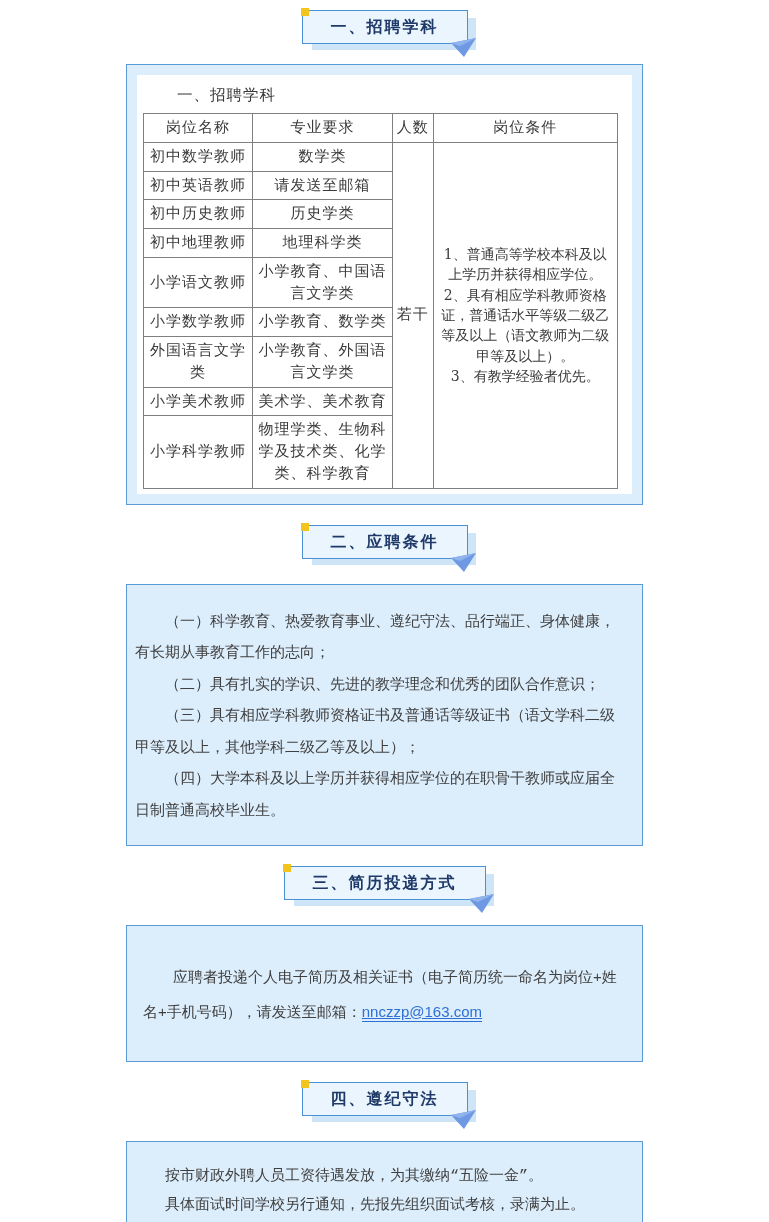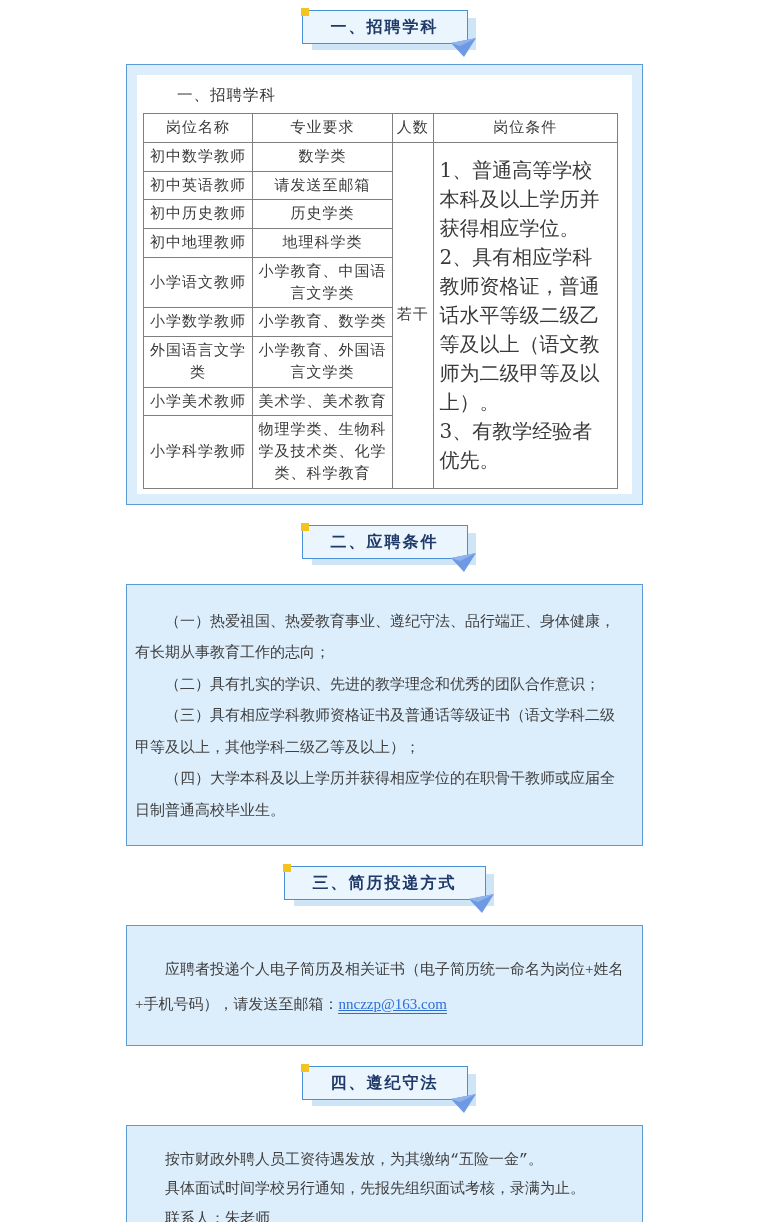--- a/index.html
+++ b/index.html
@@ -82,34 +82,34 @@
     font-weight:normal;
     font-size:15px;
     color:#3a3a3a;
     text-align:center;
     vertical-align:middle;
     padding:3px 2px;
     line-height:1.45;
     letter-spacing:1px;
   }
   table.recruit td.req{
-    text-align:left;
-    font-size:20px;
+    text-align:center;
+    font-size:14px;
     line-height:1.45;
     padding:4px 6px;
     letter-spacing:0;
   }
   table.recruit td.req div{margin:0;}
 
   
   .card-text{font-size:15px;}
   .card-cond{padding:20px 14px 20px 8px;line-height:2.1;}
   .card-cond p{margin:0;text-indent:2em;}
   .card-resume{padding:26px 14px 24px 8px;line-height:2.3;}
-  .card-resume p{margin:0;text-indent:2em;font-family:Liberation Serif, serif;}
+  .card-resume p{margin:8px;text-indent:2em;}
   .card-other{padding:20px 14px 18px 38px;line-height:1.95;}
   .card-other p{margin:0;font-family:Liberation Mono, monospace;}
   a.mail{
     color:#2e6fd6;
     text-decoration:underline;
     border-bottom:1px solid #2e6fd6;
     padding-bottom:1px;
     cursor:pointer;
   }
 </style>
@@ -204,21 +204,21 @@
       <span>二、应聘条件</span>
       <svg class="arrow" viewBox="0 0 26 22">
         <polygon points="0,7 25,2 13,21" fill="#6f9ae3"></polygon>
         <polygon points="0,7 25,2 9,10" fill="#8fb4ec"></polygon>
       </svg>
     </div>
   </div>
   <div class="gap-b"></div>
 
   <div class="card card-text card-cond">
-    <p>（一）热爱祖国、热爱教育事业、遵纪守法、品行端正、身体健康，有长期从事教育工作的志向；</p>
+    <p>（一）科学教育、热爱教育事业、遵纪守法、品行端正、身体健康，有长期从事教育工作的志向；</p>
     <p>（二）具有扎实的学识、先进的教学理念和优秀的团队合作意识；</p>
     <p>（三）具有相应学科教师资格证书及普通话等级证书（语文学科二级甲等及以上，其他学科二级乙等及以上）；</p>
     <p>（四）大学本科及以上学历并获得相应学位的在职骨干教师或应届全日制普通高校毕业生。</p>
   </div>
 
   <div class="gap-a"></div>
 
   <div class="badge-wrap">
     <div class="badge">
       <i class="sq"></i>

